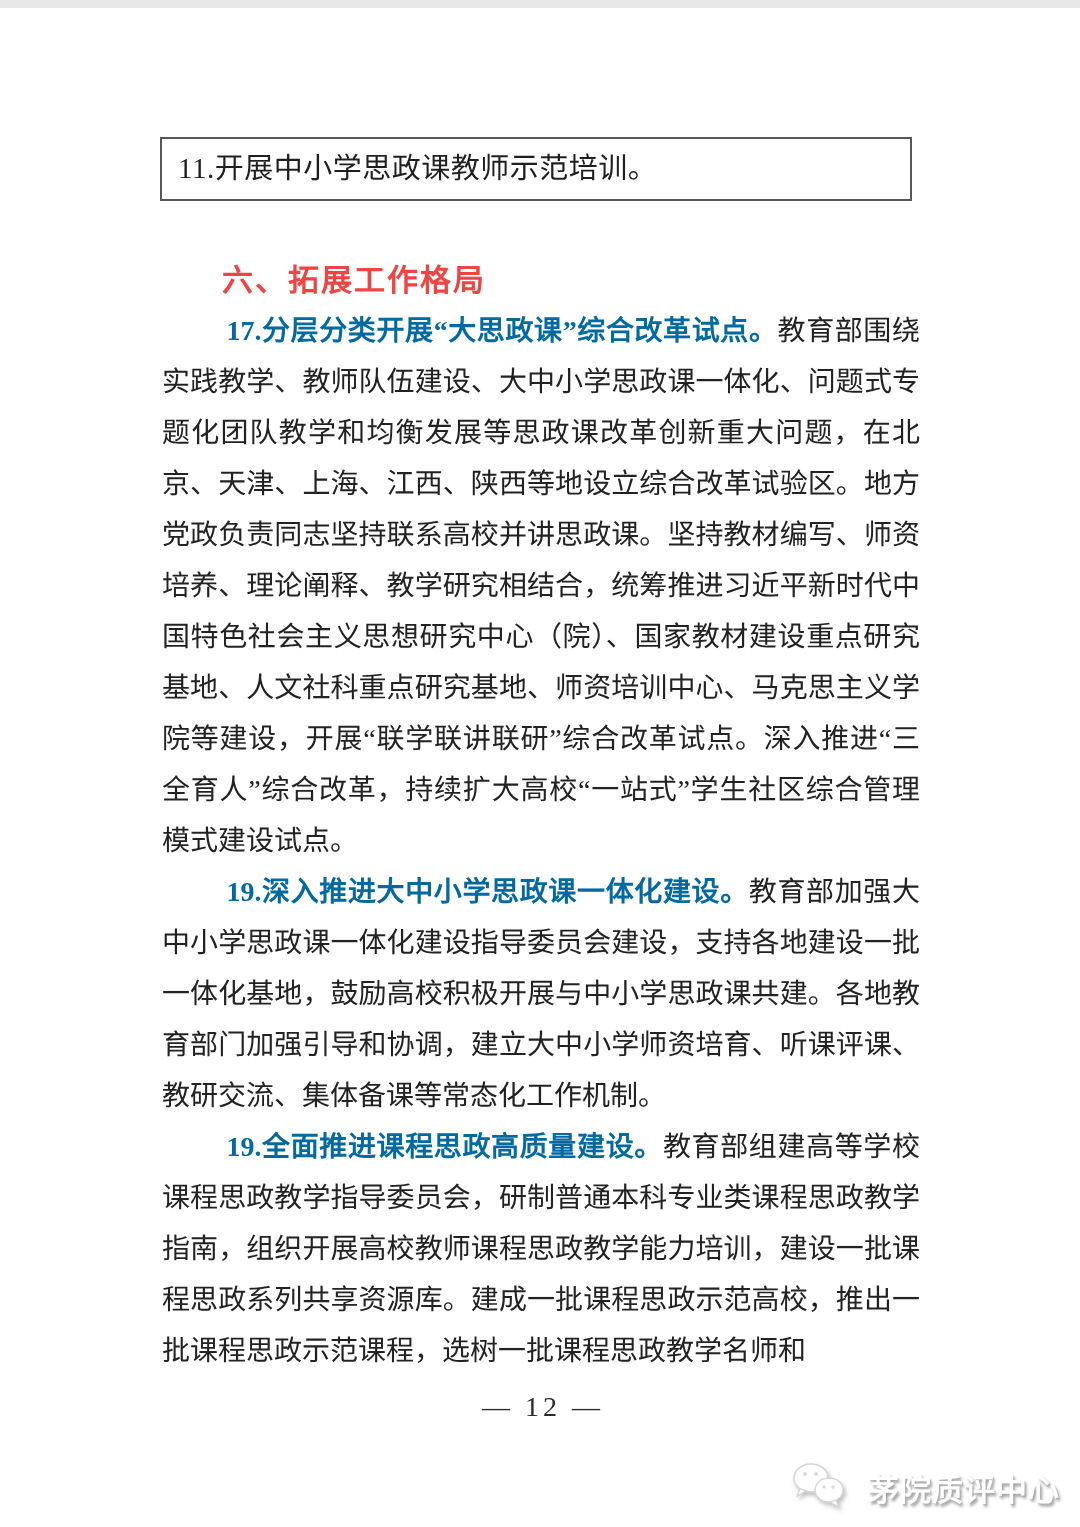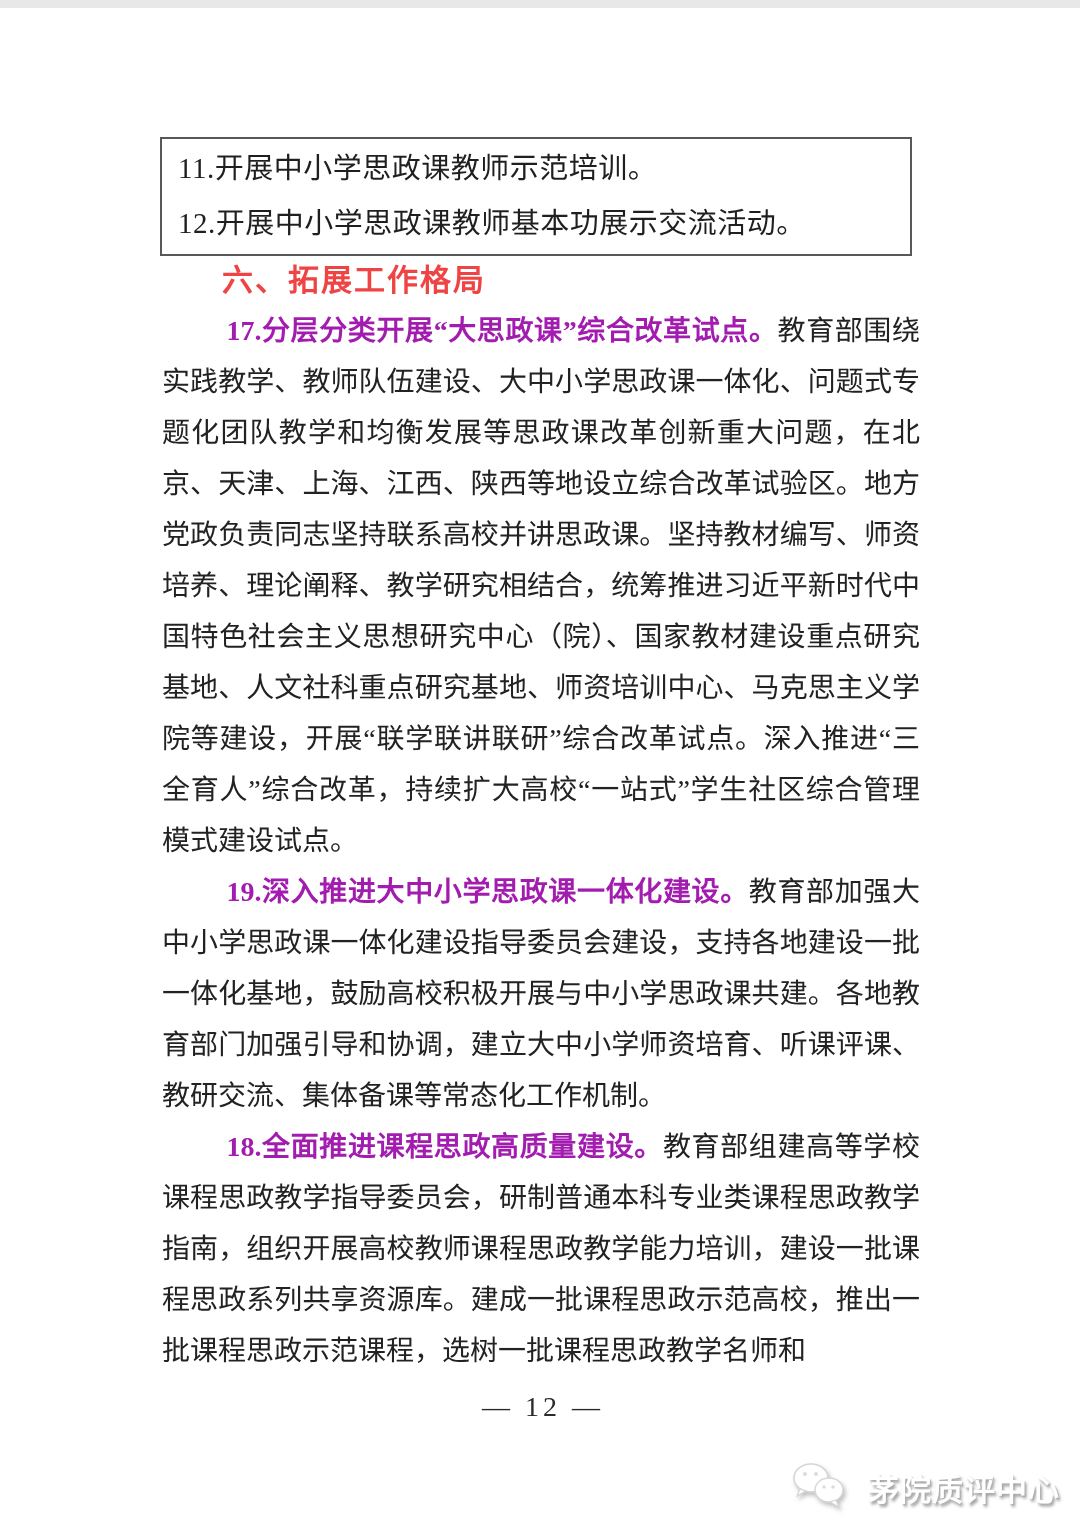--- a/index.html
+++ b/index.html
@@ -58,21 +58,21 @@
     margin: 0;
     font-size: 28px;
     line-height: 51px;
     text-align: justify;
     text-justify: inter-ideograph;
     text-indent: 2.3em;
     color: #222222;
   }
   .body-text p .lead {
     font-weight: 700;
-    color: #a21caf;
+    color: #0369a1;
   }
 
   
   .page-number {
     position: absolute;
     top: 1383px;
     left: 0;
     width: 100%;
     text-align: center;
     font-size: 28px;
@@ -101,29 +101,28 @@
     text-shadow: 2px 3px 3px #a2a2a2, 1px 1px 1px #c9c9c9;
   }
 </style>
 </head>
 <body>
 
 <div class="page">
 
   <div class="boxed-list">
     <div class="item">11.开展中小学思政课教师示范培训。</div>
-    <div class="item">12.开展中小学思政课教师基本功展示交流活动。</div>
   </div>
 
   <div class="section-heading">六、拓展工作格局</div>
 
   <div class="body-text">
     <p><span class="lead">17.分层分类开展“大思政课”综合改革试点。</span><span>教育部围绕实践教学、教师队伍建设、大中小学思政课一体化、问题式专题化团队教学和均衡发展等思政课改革创新重大问题，在北京、天津、上海、江西、陕西等地设立综合改革试验区。地方党政负责同志坚持联系高校并讲思政课。坚持教材编写、师资培养、理论阐释、教学研究相结合，统筹推进习近平新时代中国特色社会主义思想研究中心（院）、国家教材建设重点研究基地、人文社科重点研究基地、师资培训中心、马克思主义学院等建设，开展“联学联讲联研”综合改革试点。深入推进“三全育人”综合改革，持续扩大高校“一站式”学生社区综合管理模式建设试点。</span></p>
     <p><span class="lead">19.深入推进大中小学思政课一体化建设。</span><span>教育部加强大中小学思政课一体化建设指导委员会建设，支持各地建设一批一体化基地，鼓励高校积极开展与中小学思政课共建。各地教育部门加强引导和协调，建立大中小学师资培育、听课评课、教研交流、集体备课等常态化工作机制。</span></p>
-    <p><span class="lead">18.全面推进课程思政高质量建设。</span><span>教育部组建高等学校课程思政教学指导委员会，研制普通本科专业类课程思政教学指南，组织开展高校教师课程思政教学能力培训，建设一批课程思政系列共享资源库。建成一批课程思政示范高校，推出一批课程思政示范课程，选树一批课程思政教学名师和</span></p>
+    <p><span class="lead">19.全面推进课程思政高质量建设。</span><span>教育部组建高等学校课程思政教学指导委员会，研制普通本科专业类课程思政教学指南，组织开展高校教师课程思政教学能力培训，建设一批课程思政系列共享资源库。建成一批课程思政示范高校，推出一批课程思政示范课程，选树一批课程思政教学名师和</span></p>
   </div>
 
   <div class="page-number">— 12 —</div>
 
   <div class="watermark">
     <span>
       <svg width="58" height="48" viewBox="0 0 58 48" xmlns="http://www.w3.org/2000/svg">
 
         <ellipse cx="21" cy="17" rx="17" ry="14" fill="#ffffff" stroke="#d6d6d6" stroke-width="1.5"></ellipse>
         <path d="M10 28 L7 35 L16 30 Z" fill="#ffffff" stroke="#d6d6d6" stroke-width="1.2"></path>

